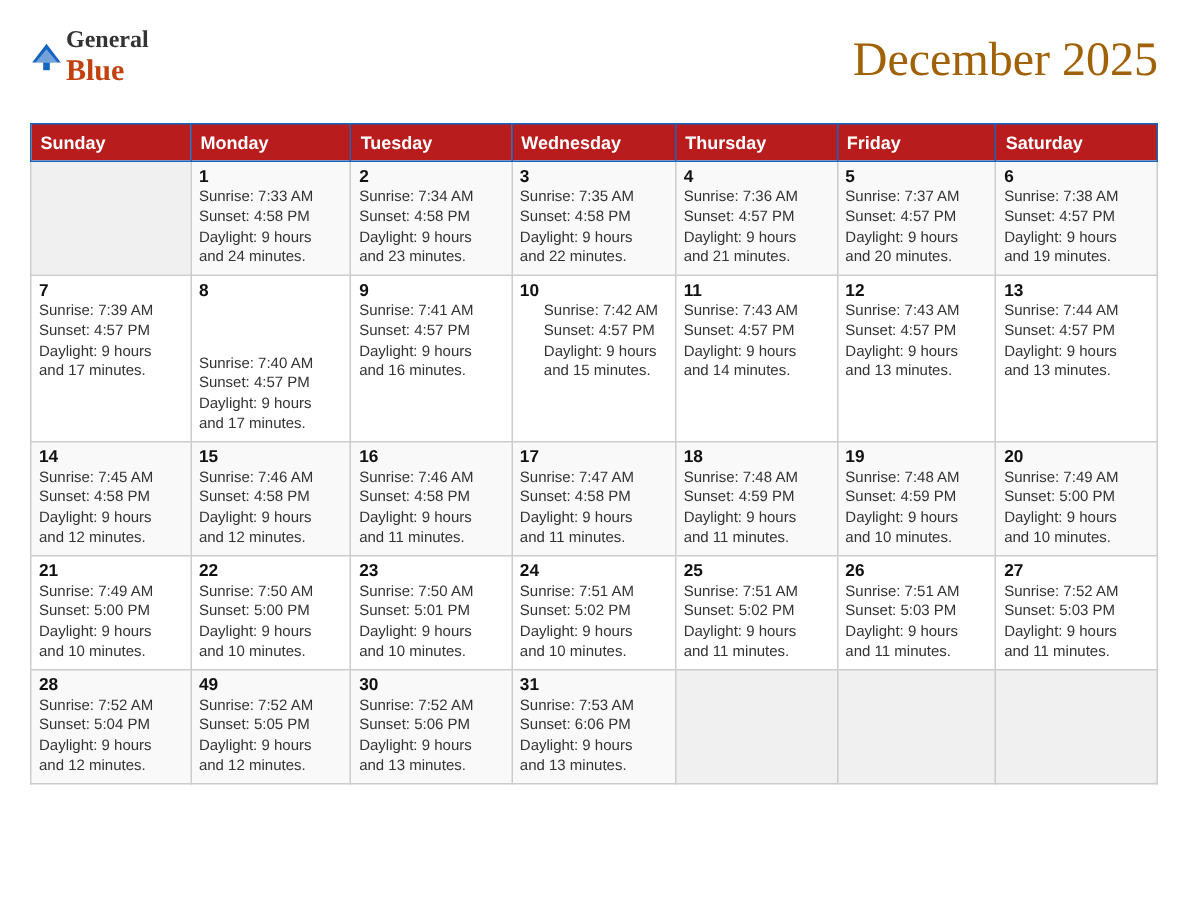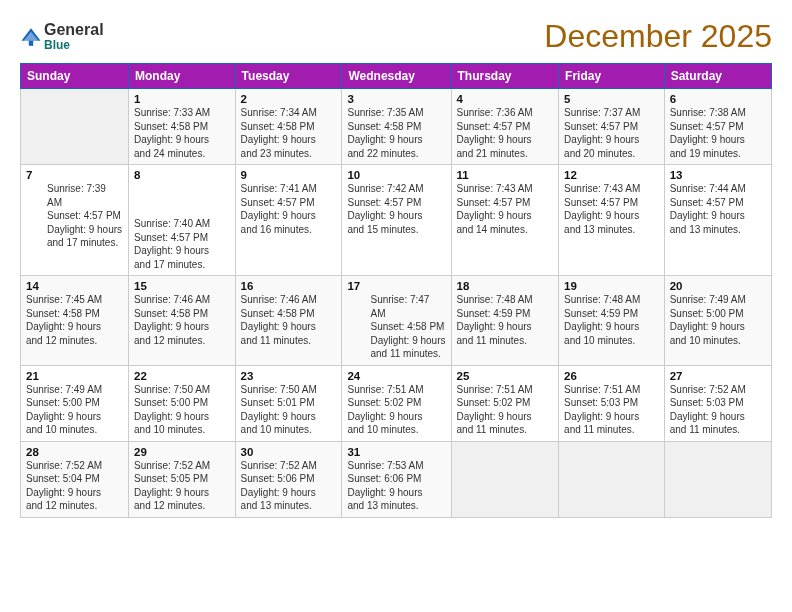--- a/index.html
+++ b/index.html
@@ -12,41 +12,42 @@
     }
     .page {
       width: 792px;
       height: 612px;
       padding: 18px 20px 10px 20px;
       background: #fff;
     }
     .header {
       display: flex;
       justify-content: space-between;
-      align-items: center;
-      margin-bottom: 8px;
+      align-items: flex-end;
+      margin-bottom: 24px;
+      font-family: Liberation Serif, serif;
     }
     .logo {
       display: flex;
       align-items: center;
     }
     .logo-text {
       display: flex;
       flex-direction: column;
       line-height: 1.1;
     }
     .logo-general {
       font-size: 16px;
       font-weight: bold;
       color: #333;
     }
     .logo-blue {
-      font-size: 12px;
+      font-size: 20px;
       font-weight: bold;
-      color: #0f766e;
+      color: #c2410c;
     }
     .logo-icon {
       width: 22px;
       height: 22px;
       margin-right: 2px;
     }
     .title-block {
       text-align: right;
     }
     .month-title {
@@ -57,21 +58,21 @@
     .subtitle {
       font-size: 14px;
       color: #444;
     }
     table {
       width: 100%;
       border-collapse: collapse;
       font-size: 10.5px;
     }
     thead tr th {
-      background: #a21caf;
+      background: #b91c1c;
       color: #fff;
       font-weight: bold;
       font-size: 12px;
       padding: 5px 6px;
       text-align: left;
       border: 1px solid #1565c0;
     }
     tbody tr td {
       border: 1px solid #ccc;
       vertical-align: top;
@@ -177,42 +178,42 @@
             <div class="day-num">6</div>
             <div class="day-info" style="white-space: pre-line;">Sunrise: 7:38 AM
 Sunset: 4:57 PM
 Daylight: 9 hours
 and 19 minutes.</div>
           </td>
         </tr>
         <tr>
           <td>
             <div class="day-num">7</div>
-            <div class="day-info" style="white-space: pre-line; margin-left: 21px;">Sunrise: 7:39 AM
+            <div class="day-info" style="white-space: pre-line;">Sunrise: 7:39 AM
 Sunset: 4:57 PM
 Daylight: 9 hours
 and 17 minutes.</div>
           </td>
           <td>
             <div class="day-num">8</div>
             <div class="day-info" style="white-space: pre-line; margin-top: 36px;">Sunrise: 7:40 AM
 Sunset: 4:57 PM
 Daylight: 9 hours
 and 17 minutes.</div>
           </td>
           <td>
             <div class="day-num">9</div>
             <div class="day-info" style="white-space: pre-line;">Sunrise: 7:41 AM
 Sunset: 4:57 PM
 Daylight: 9 hours
 and 16 minutes.</div>
           </td>
           <td>
             <div class="day-num">10</div>
-            <div class="day-info" style="white-space: pre-line;">Sunrise: 7:42 AM
+            <div class="day-info" style="white-space: pre-line; margin-left: 16px;">Sunrise: 7:42 AM
 Sunset: 4:57 PM
 Daylight: 9 hours
 and 15 minutes.</div>
           </td>
           <td>
             <div class="day-num">11</div>
             <div class="day-info" style="white-space: pre-line;">Sunrise: 7:43 AM
 Sunset: 4:57 PM
 Daylight: 9 hours
 and 14 minutes.</div>
@@ -249,21 +250,21 @@
           </td>
           <td>
             <div class="day-num">16</div>
             <div class="day-info" style="white-space: pre-line;">Sunrise: 7:46 AM
 Sunset: 4:58 PM
 Daylight: 9 hours
 and 11 minutes.</div>
           </td>
           <td>
             <div class="day-num">17</div>
-            <div class="day-info" style="white-space: pre-line; margin-left: 23px;">Sunrise: 7:47 AM
+            <div class="day-info" style="white-space: pre-line;">Sunrise: 7:47 AM
 Sunset: 4:58 PM
 Daylight: 9 hours
 and 11 minutes.</div>
           </td>
           <td>
             <div class="day-num">18</div>
             <div class="day-info" style="white-space: pre-line;">Sunrise: 7:48 AM
 Sunset: 4:59 PM
 Daylight: 9 hours
 and 11 minutes.</div>
@@ -336,21 +337,21 @@
         </tr>
         <tr>
           <td>
             <div class="day-num">28</div>
             <div class="day-info" style="white-space: pre-line;">Sunrise: 7:52 AM
 Sunset: 5:04 PM
 Daylight: 9 hours
 and 12 minutes.</div>
           </td>
           <td>
-            <div class="day-num">29</div>
+            <div class="day-num">49</div>
             <div class="day-info" style="white-space: pre-line;">Sunrise: 7:52 AM
 Sunset: 5:05 PM
 Daylight: 9 hours
 and 12 minutes.</div>
           </td>
           <td>
             <div class="day-num">30</div>
             <div class="day-info" style="white-space: pre-line;">Sunrise: 7:52 AM
 Sunset: 5:06 PM
 Daylight: 9 hours

